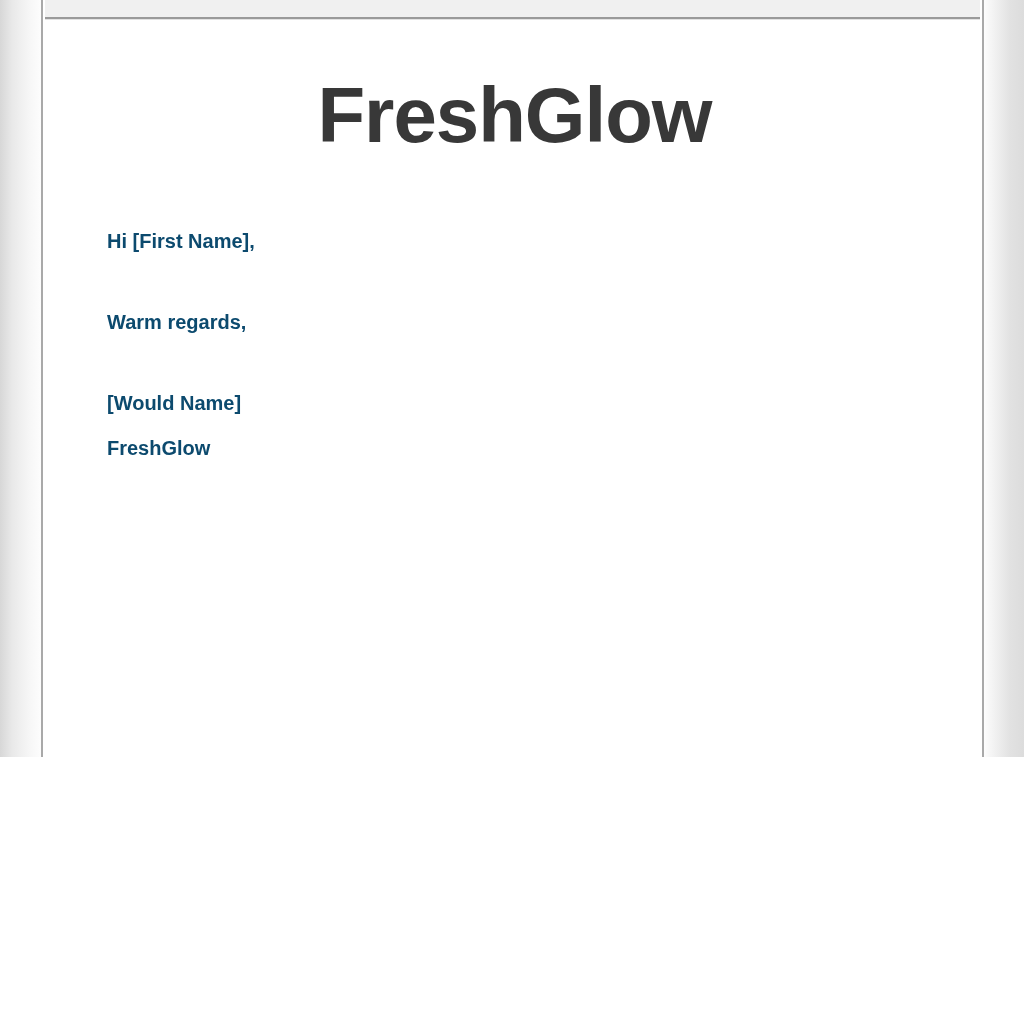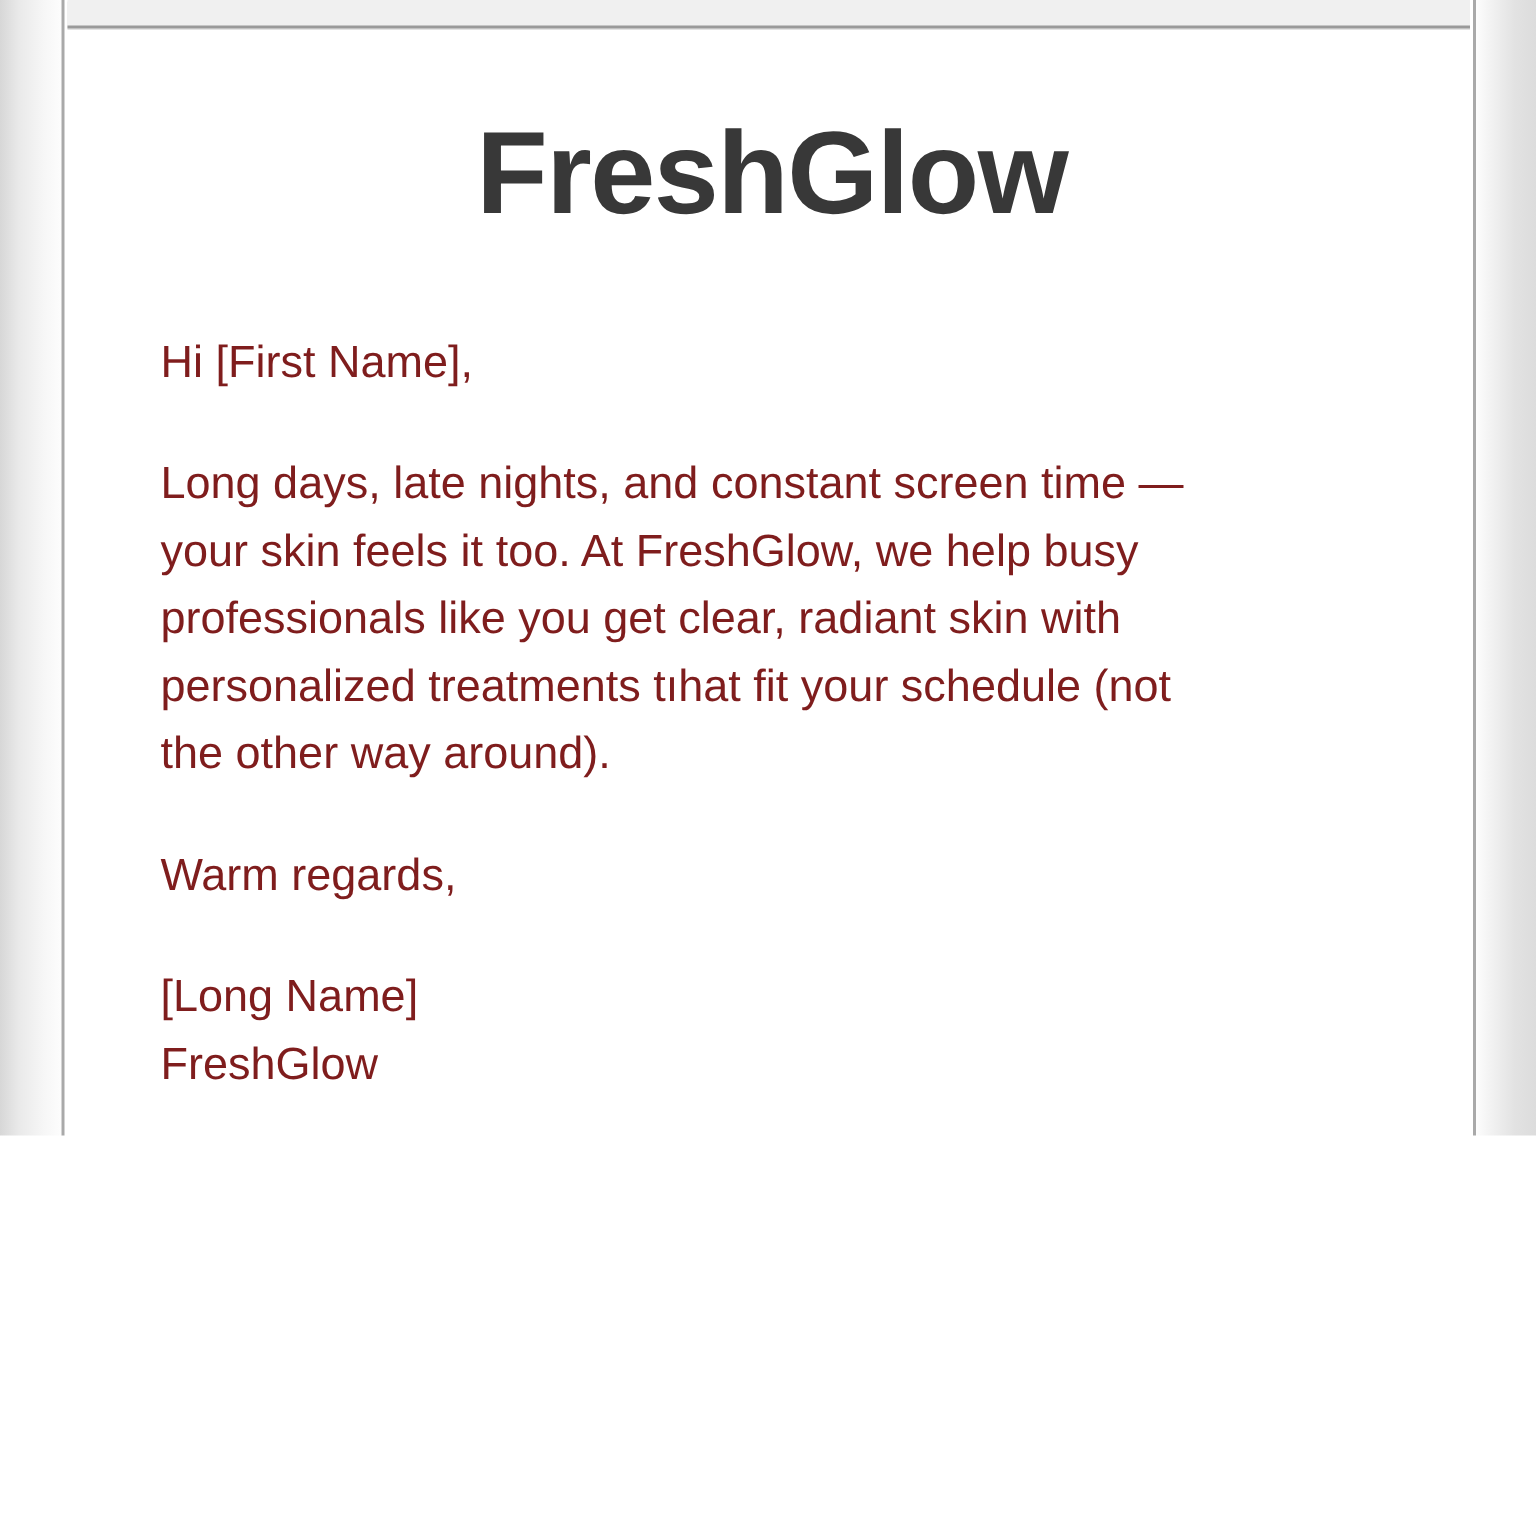--- a/index.html
+++ b/index.html
@@ -49,53 +49,49 @@
   .brand-title {
     font-size: 78px;
     font-weight: 700;
     line-height: 1.15;
     letter-spacing: -1px;
     text-align: center;
     color: #383838;
     margin: 0 0 58px 0;
   }
   .body-copy p {
-    font-size: 30px;
+    font-size: 20px;
     line-height: 45px;
-    color: #7f1d1d;
+    color: #0c4a6e;
     white-space: pre-line;
     margin: 0 0 36px 0;
+    font-weight: bold;
   }
 </style>
 </head>
 <body>
 
 <div class="viewport">
 
   <div class="gutter-left"></div>
   <div class="gutter-right"></div>
 
   <div class="top-strip"></div>
 
   <div class="page">
 
     <h1 class="brand-title">FreshGlow</h1>
 
     <div class="body-copy">
       <p>Hi [First Name],</p>
 
-      <p>Long days, late nights, and constant screen time —
-your skin feels it too. At FreshGlow, we help busy
-professionals like you get clear, radiant skin with
-personalized treatments tıhat fit your schedule (not
-the other way around).</p>
 
 
 
       <p>Warm regards,</p>
 
-      <p>[Long Name]
+      <p>[Would Name]
 FreshGlow</p>
     </div>
 
   </div>
 
 </div>
 
 </body></html>

